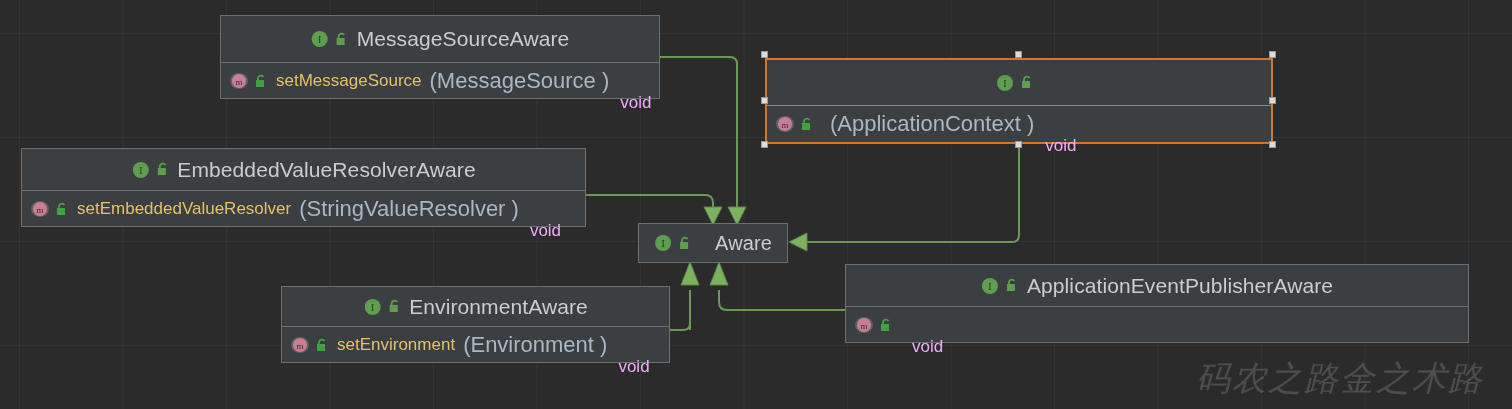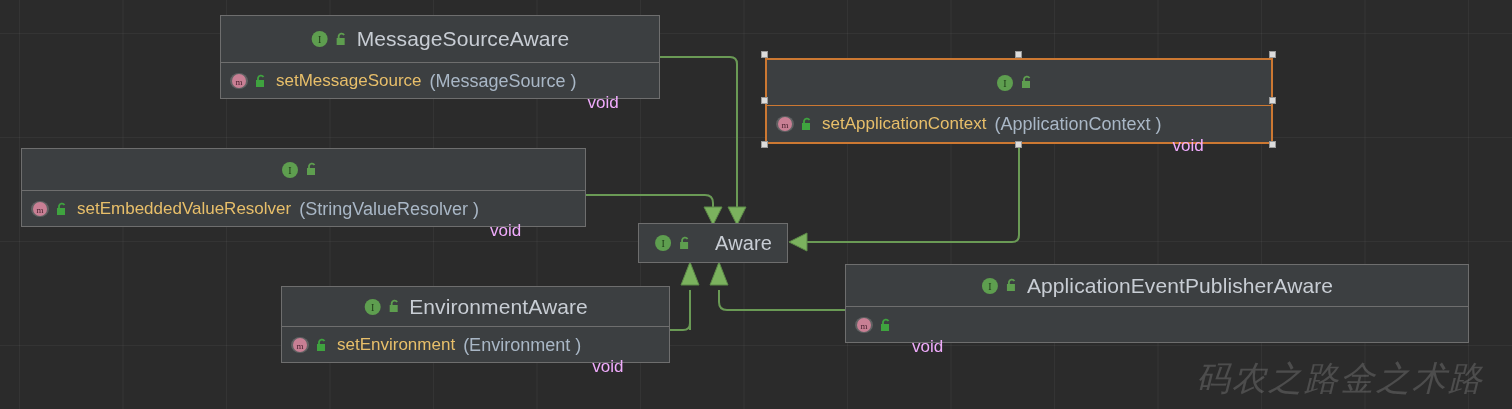--- a/index.html
+++ b/index.html
@@ -54,21 +54,21 @@
 
   .node-member-row {
     display: flex;
     align-items: center;
     height: 36px;
     padding: 0 8px;
     white-space: nowrap;
     box-sizing: border-box;
   }
   .member-name   { font-size: 17px; color: #e8bf6a; text-align: right; }
-  .member-params { font-size: 18px; color: #a9b7c6; margin-left: 8px; }
+  .member-params { font-size: 22px; color: #a9b7c6; margin-left: 8px; }
   .member-type   { font-size: 17px; color: #f0abfc; margin-left: 11px; margin-top: 43px; }
 
   
   .icon { display: inline-block; flex: 0 0 auto; line-height: 0; }
   .ico-iface { margin-right: 5px; }
   .ico-method { margin-right: 4px; }
   .ico-lock { margin-right: 9px; }
   .hdr-icons {
     position: absolute;
     left: 50%;
@@ -207,21 +207,20 @@
           <circle cx="10" cy="10" r="7" fill="#c87f94"></circle>
           <text x="10" y="14" font-size="9" font-family="Liberation Serif, serif" fill="#4a2230" text-anchor="middle">m</text>
         </svg>
       </span>
       <span class="icon ico-lock">
         <svg width="14" height="15" viewBox="0 0 14 15">
           <path d="M5 6 V4 a3 3 0 0 1 5.5 -1" fill="none" stroke="#3fa33f" stroke-width="1.8"></path>
           <rect x="3" y="6" width="8" height="7" fill="#3fa33f"></rect>
         </svg>
       </span>
-      <span class="member-name">setApplicationContext</span>
       <span class="member-params">(ApplicationContext )</span>
       <span class="member-type">void</span>
     </div>
   </div>
 
   <div class="handle" style="left:761px;  top:51px;"></div>
   <div class="handle" style="left:1015px; top:51px;"></div>
   <div class="handle" style="left:1269px; top:51px;"></div>
   <div class="handle" style="left:761px;  top:97px;"></div>
   <div class="handle" style="left:1269px; top:97px;"></div>
@@ -237,20 +236,21 @@
             <circle cx="9" cy="9" r="8" fill="#5e9e4f"></circle>
             <text x="9" y="13" font-size="10" font-family="Liberation Serif, serif" fill="#1d3a17" text-anchor="middle">I</text>
           </svg>
         </span>
         <span class="icon ico-lock">
           <svg width="14" height="15" viewBox="0 0 14 15">
             <path d="M5 6 V4 a3 3 0 0 1 5.5 -1" fill="none" stroke="#5e9e4f" stroke-width="1.8"></path>
             <rect x="3" y="6" width="8" height="7" fill="#5e9e4f"></rect>
           </svg>
         </span>
+        <span class="node-title">EmbeddedValueResolverAware</span>
       </span>
     </div>
     <div class="node-member-row">
       <span class="icon ico-method">
         <svg width="20" height="20" viewBox="0 0 20 20">
           <ellipse cx="10" cy="10" rx="9" ry="8" fill="#8b8b8b" opacity="0.45"></ellipse>
           <circle cx="10" cy="10" r="7" fill="#c87f94"></circle>
           <text x="10" y="14" font-size="9" font-family="Liberation Serif, serif" fill="#4a2230" text-anchor="middle">m</text>
         </svg>
       </span>

